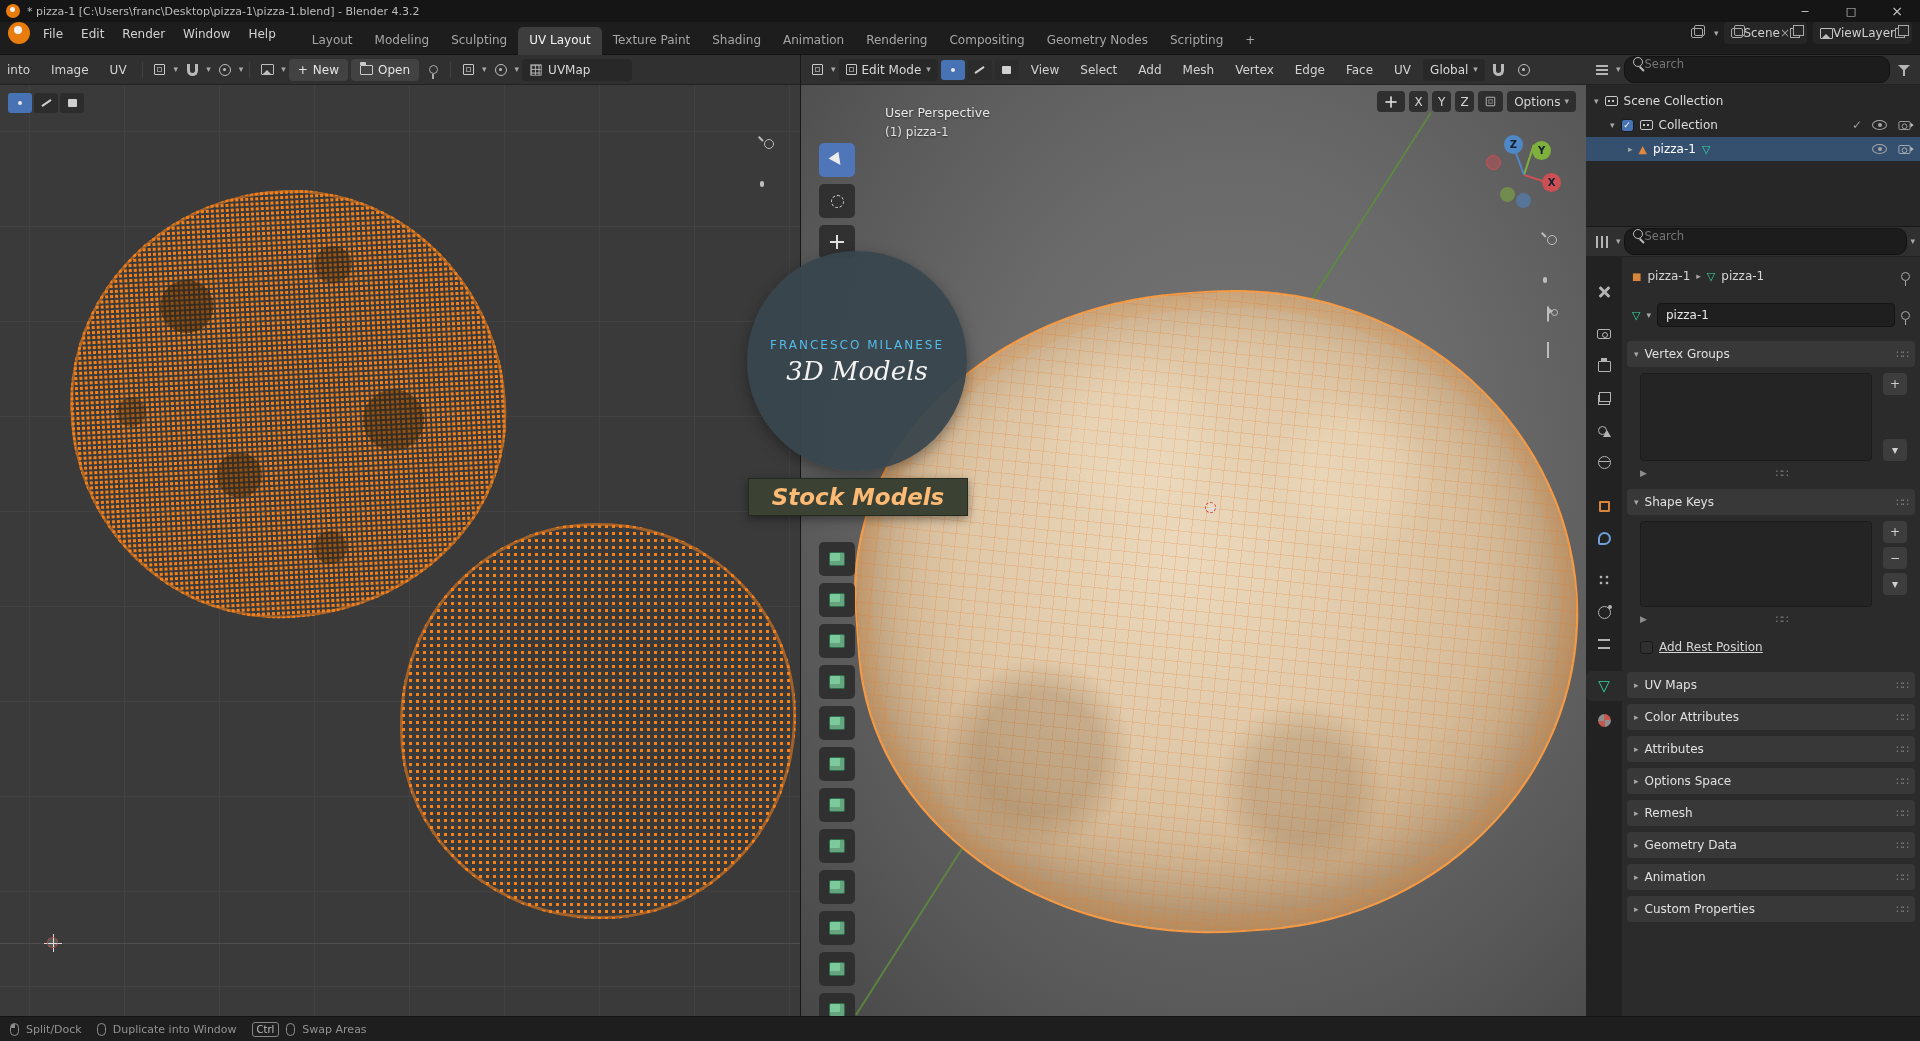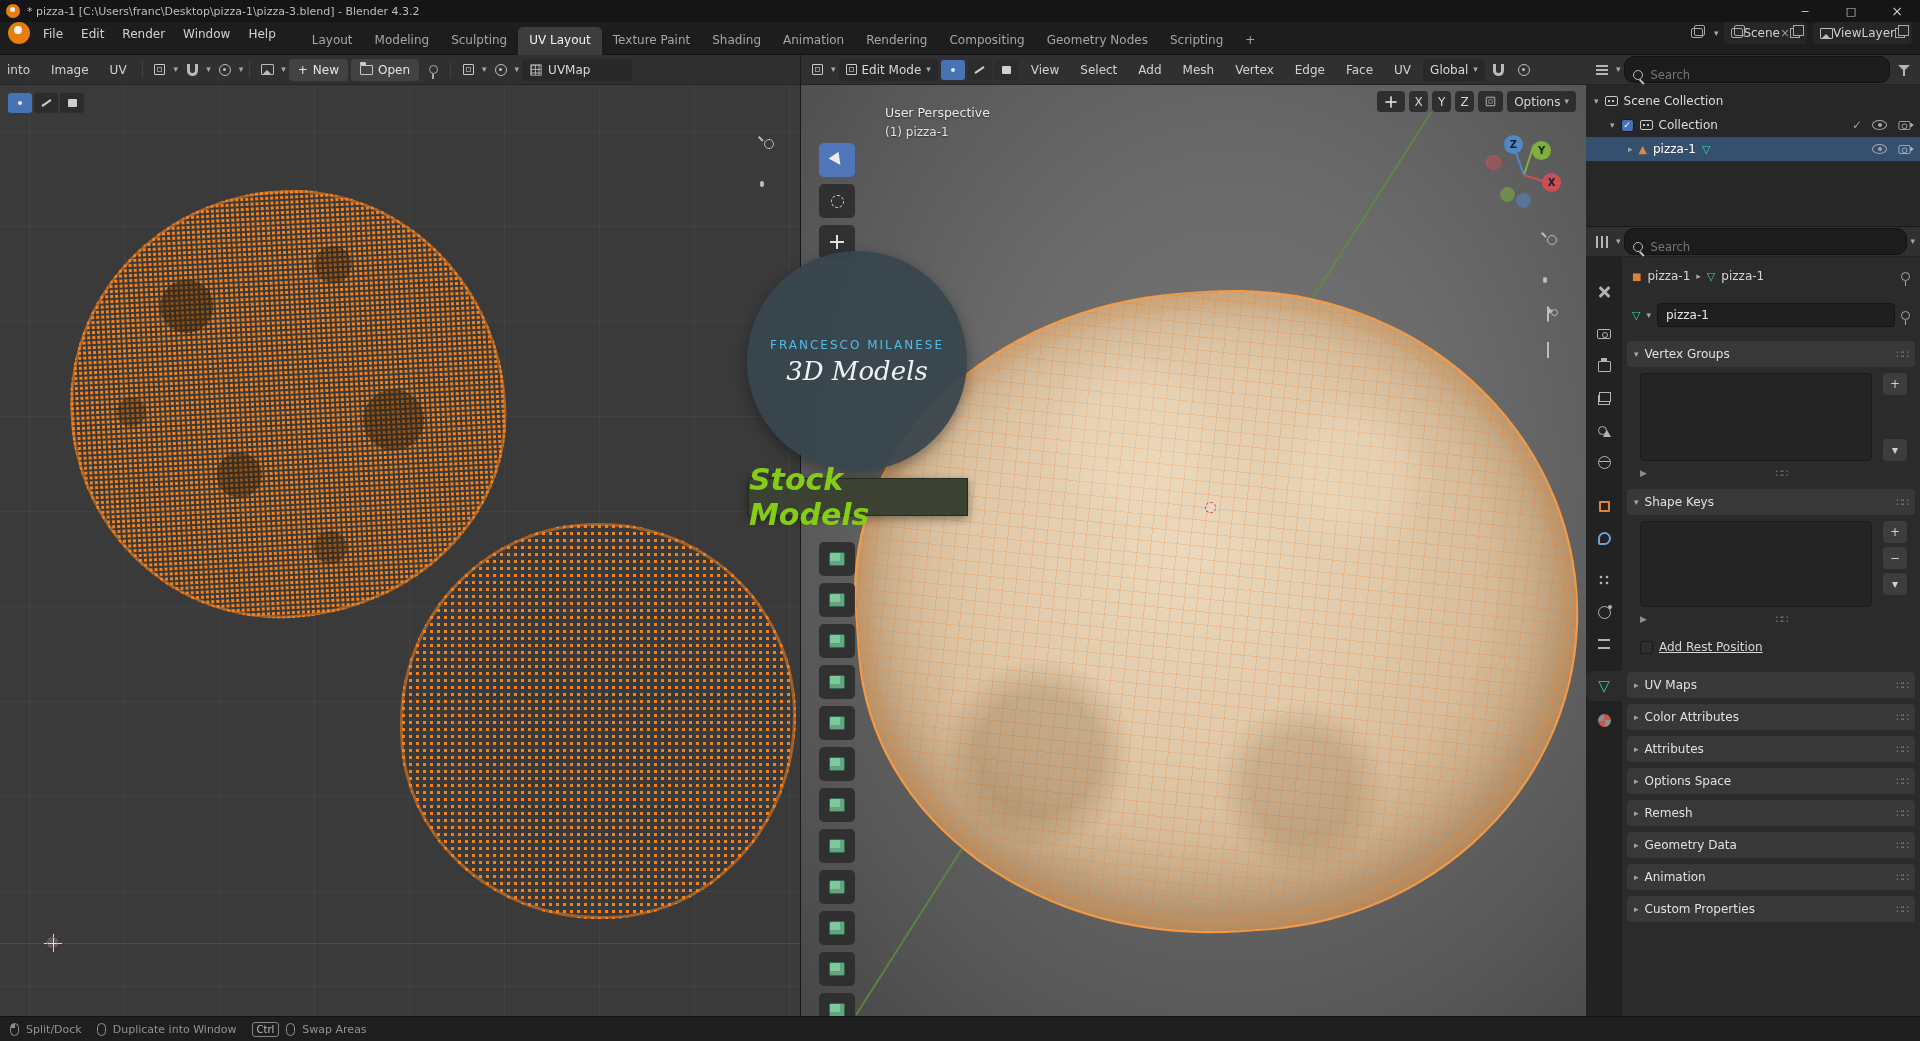--- a/index.html
+++ b/index.html
@@ -157,25 +157,25 @@
 #wm-circle{position:absolute;left:747px;top:251px;width:220px;height:220px;border-radius:50%;
   background:rgba(57,70,77,.95);box-shadow:0 5px 14px rgba(0,0,0,.35);z-index:20;
   display:flex;flex-direction:column;align-items:center;justify-content:center;}
 #wm-fm{font-size:95px;font-weight:bold;line-height:.85;letter-spacing:-7px;margin-top:-6px;}
 #wm-fm .f{color:#ffffff;}
 #wm-fm .m{color:#2fade0;}
 #wm-author{margin-top:2px;font-size:12px;letter-spacing:2px;color:#53bbe8;}
 #wm-sub{margin-top:4px;font-size:26px;font-style:italic;color:#f2f2f2;font-family:"DejaVu Serif","Liberation Serif",serif;}
 #wm-badge{position:absolute;left:748px;top:478px;width:220px;height:38px;background:#3b4133;border:1px solid #252a1e;
   display:flex;align-items:center;justify-content:center;z-index:21;box-shadow:0 3px 9px rgba(0,0,0,.4);
-  font-size:30px;font-weight:bold;font-style:italic;color:#84cc16;}
+  font-size:23px;font-weight:bold;font-style:italic;color:#fdba74;}
 
 
 #outliner{position:absolute;left:1586px;top:55px;width:334px;height:172px;background:#272727;border-bottom:1px solid #181818;}
-.search{display:flex;align-items:flex-end;gap:6px;background:#1c1c1c;border:1px solid #121212;border-radius:10px;padding:0 8px;height:27px;flex:1;}
+.search{display:flex;align-items:flex-start;background:#1c1c1c;border:1px solid #121212;border-radius:10px;padding:0 8px;height:27px;flex:1;}
 .search input{background:none;border:none;outline:none;color:#cccccc;width:100%;font-family:inherit;font-size:11.5px;}
 #outliner-rows{position:absolute;left:0;top:34px;right:0;}
 .orow{display:flex;align-items:center;height:24px;padding:0 8px;gap:6px;color:#dcdcdc;}
 .orow.selected{background:#35506f;color:#ffffff;}
 .orow .rgroup{margin-left:auto;display:flex;gap:10px;align-items:center;color:#9e9e9e;}
 .tri-org{color:#e0883f;font-size:11px;line-height:1;}
 .tri-grn{color:#35d6a0;font-size:11px;line-height:1;}
 
 
 #properties{position:absolute;left:1586px;top:227px;width:334px;height:789px;background:#2b2b2b;}
@@ -218,21 +218,21 @@
   display:flex;align-items:center;gap:7px;padding:0 10px;font-size:11px;color:#929292;}
 #status-right{margin-left:auto;display:flex;align-items:center;gap:8px;color:#9a9a9a;}
 </style>
 </head>
 <body>
 
 <div id="app">
 
   <div id="titlebar">
     <span class="blogo"></span>
-    <span class="nowrap">* pizza-1 [C:\Users\franc\Desktop\pizza-1\pizza-3.blend] - Blender 4.3.2</span>
+    <span class="nowrap">* pizza-1 [C:\Users\franc\Desktop\pizza-1\pizza-1.blend] - Blender 4.3.2</span>
     <div id="win-controls">
       <span class="winbtn">─</span>
       <span class="winbtn">□</span>
       <span class="winbtn" style="font-size:14px;">×</span>
     </div>
   </div>
 
   <div id="topbar">
     <span class="blogo-lg"></span>
     <span class="menu-item">File</span>

